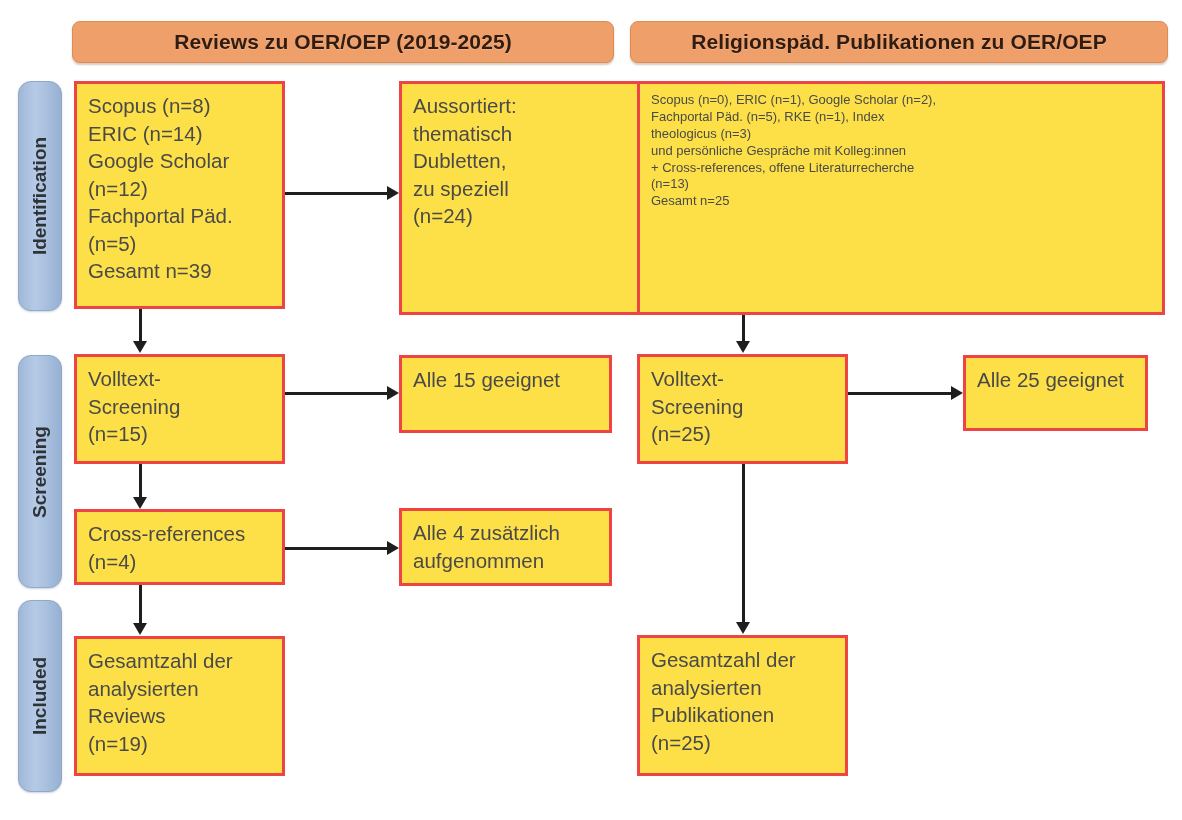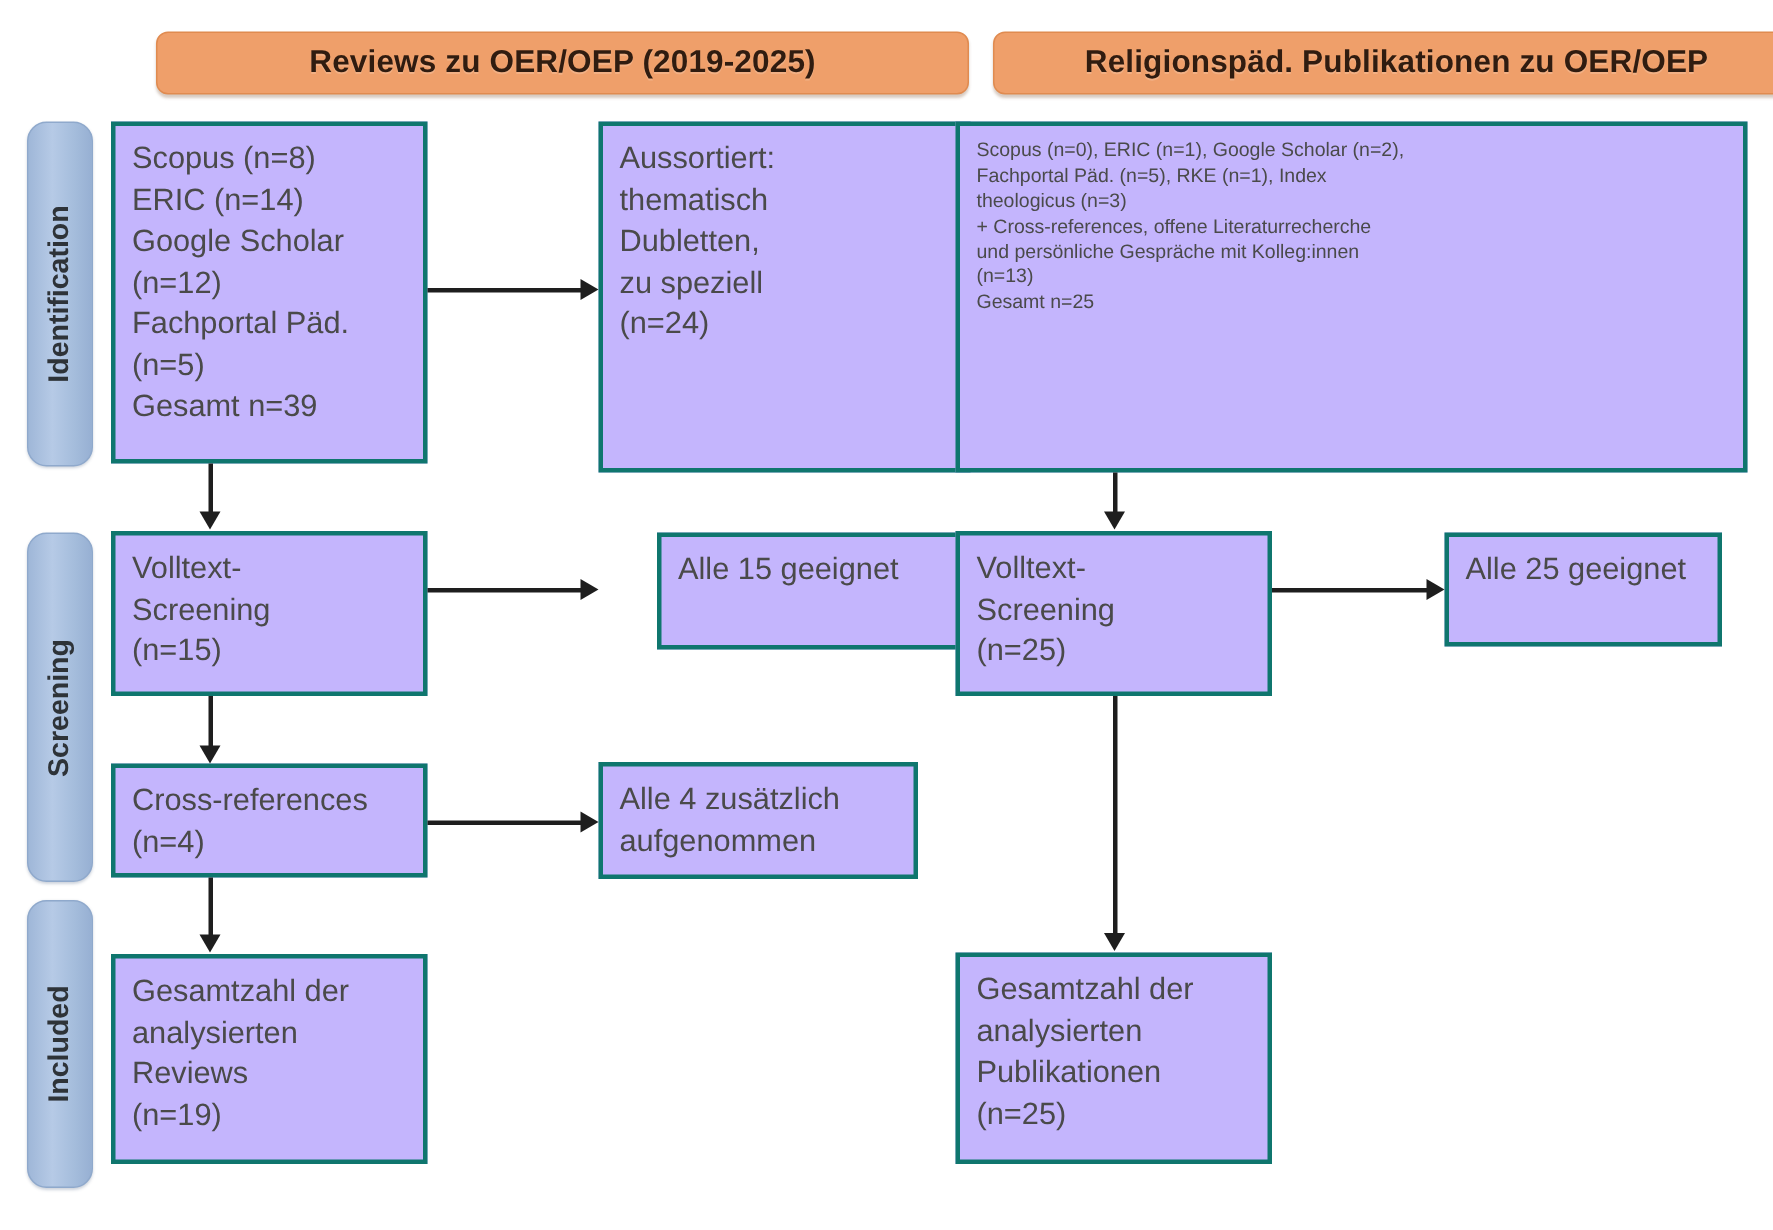--- a/index.html
+++ b/index.html
@@ -24,21 +24,20 @@
     border-radius: 8px;
     box-shadow: 0 2px 2px rgba(120,80,50,0.30);
     display: flex;
     align-items: center;
     justify-content: center;
     color: #301c10;
     font-weight: bold;
     font-size: 21px;
     letter-spacing: 0.1px;
     text-shadow: 0 1px 0 rgba(255,255,255,0.18);
-    margin-left: 32px;
   }
   .stage {
     position: absolute;
     background: #a9c0de;
     background-image: linear-gradient(to right, #9fb7d8 0%, #b6cae6 38%, #a5bddc 72%, #97b0d3 100%);
     border: 1px solid #8fa9cc;
     border-radius: 13px;
     box-shadow: 0 1px 2px rgba(90,110,140,0.30);
   }
   .stage span {
@@ -46,22 +45,22 @@
     left: 50%;
     top: 50%;
     transform: translate(-50%, -50%) rotate(-90deg);
     white-space: nowrap;
     color: #2e3338;
     font-weight: bold;
     font-size: 19px;
   }
   .box {
     position: absolute;
-    background: #c4b5fd;
-    border: 3px solid #0f766e;
+    background: #fde047;
+    border: 3px solid #ef4444;
     box-sizing: border-box;
     padding: 8px 9px 6px 11px;
     color: #4a4a4a;
     font-size: 20.5px;
     line-height: 1.345;
     overflow: hidden;
   }
   .box.compact {
     font-size: 13px;
     line-height: 1.30;
@@ -135,21 +134,21 @@
     <span class="ln">zu speziell</span>
     <span class="ln">(n=24)</span>
   </div>
 
   <div class="box" style="left:74px; top:354px; width:211px; height:110px;">
     <span class="ln">Volltext-</span>
     <span class="ln">Screening</span>
     <span class="ln">(n=15)</span>
   </div>
 
-  <div class="box" style="left:399px; top:355px; width:213px; height:78px;margin-left:39px;">
+  <div class="box" style="left:399px; top:355px; width:213px; height:78px;">
     <span class="ln">Alle 15 geeignet</span>
   </div>
 
   <div class="box" style="left:74px; top:509px; width:211px; height:76px;">
     <span class="ln">Cross-references</span>
     <span class="ln">(n=4)</span>
   </div>
 
   <div class="box" style="left:399px; top:508px; width:213px; height:78px;">
     <span class="ln">Alle 4 zusätzlich</span>
@@ -160,22 +159,22 @@
     <span class="ln">Gesamtzahl der</span>
     <span class="ln">analysierten</span>
     <span class="ln">Reviews</span>
     <span class="ln">(n=19)</span>
   </div>
 
   <div class="box compact" style="left:637px; top:81px; width:528px; height:234px;">
     <span class="ln">Scopus (n=0), ERIC (n=1), Google Scholar (n=2),</span>
     <span class="ln">Fachportal Päd. (n=5), RKE (n=1), Index</span>
     <span class="ln">theologicus (n=3)</span>
+    <span class="ln">und persönliche Gespräche mit Kolleg:innen</span>
     <span class="ln">+ Cross-references, offene Literaturrecherche</span>
-    <span class="ln">und persönliche Gespräche mit Kolleg:innen</span>
     <span class="ln">(n=13)</span>
     <span class="ln">Gesamt n=25</span>
   </div>
 
   <div class="box" style="left:637px; top:354px; width:211px; height:110px;">
     <span class="ln">Volltext-</span>
     <span class="ln">Screening</span>
     <span class="ln">(n=25)</span>
   </div>
 

